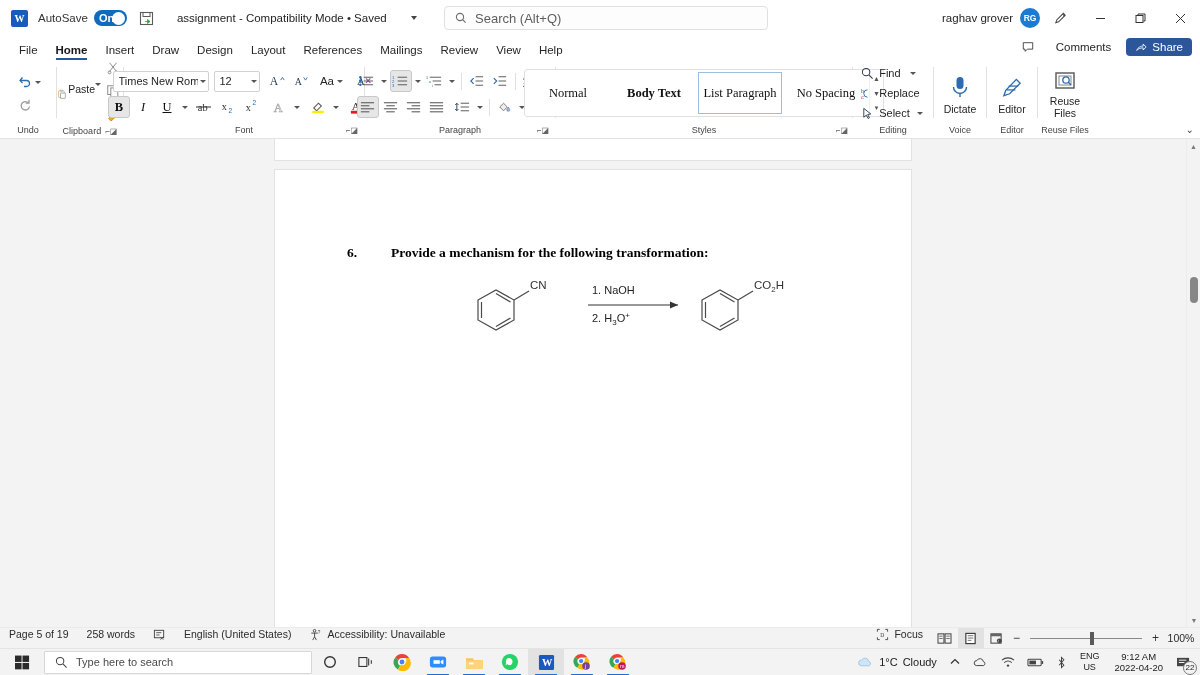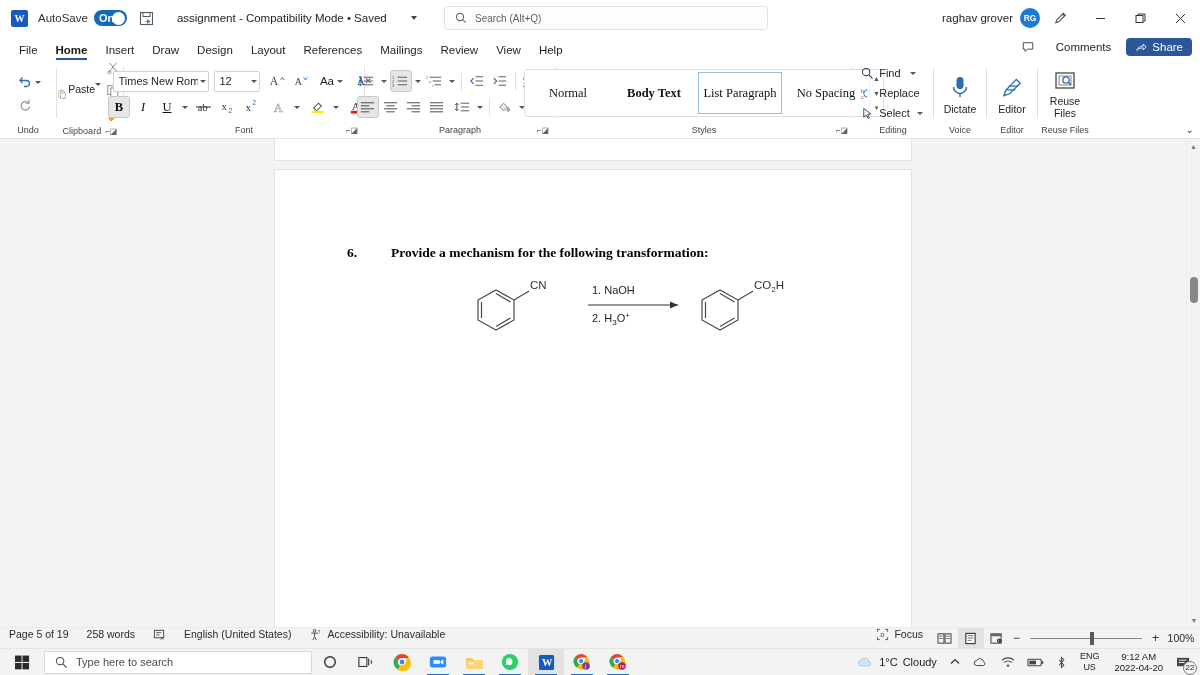--- a/index.html
+++ b/index.html
@@ -44,21 +44,21 @@
   .caret-sm {
     width: 0; height: 0; border-left: 3.5px solid transparent;
     border-right: 3.5px solid transparent; border-top: 4px solid #444;
     margin-left: 4px;
   }
   .searchbox {
     position: absolute; left: 444px; top: 6px; width: 324px; height: 24px;
     border: 1px solid #e0e0e0; border-radius: 4px; background: #fdfdfd;
     display: flex; align-items: center; padding-left: 10px; gap: 8px;
   }
-  .searchbox .ph { font-size: 10px; color: #5e5e5e; }
+  .searchbox .ph { font-size: 13px; color: #5e5e5e; }
   .tb-right {
     position: absolute; right: 0; top: 0; height: 36px;
     display: flex; align-items: center;
   }
   .user-name { font-size: 11.5px; color: #252525; }
   .avatar {
     width: 20px; height: 20px; border-radius: 50%; background: #1b7ad3;
     color: #fff; font-size: 8.5px; display: flex; align-items: center;
     justify-content: center; margin-left: 7px; font-weight: 600;
   }

